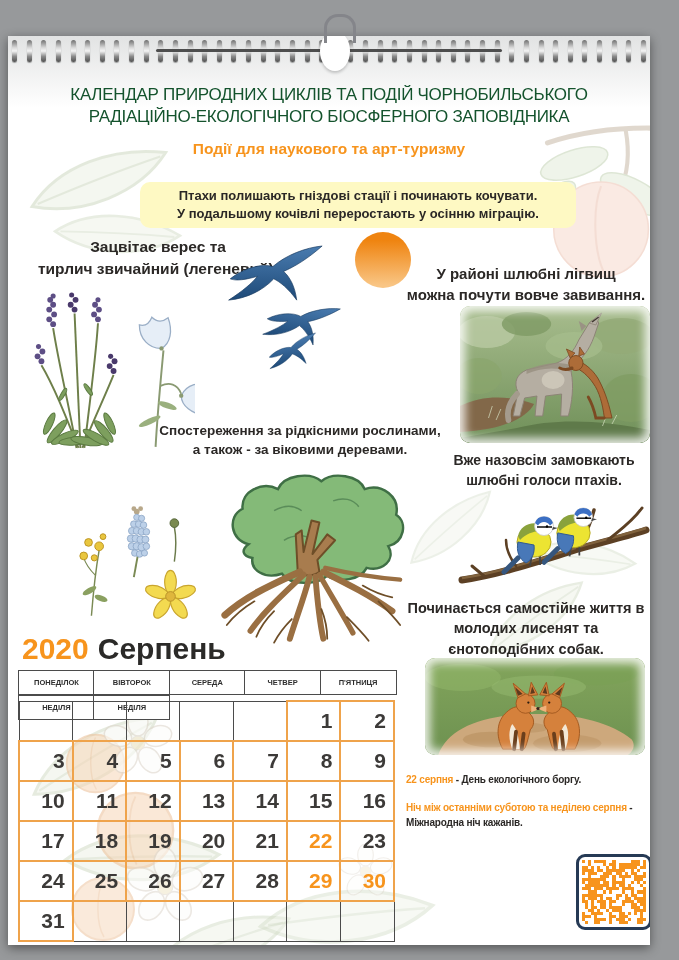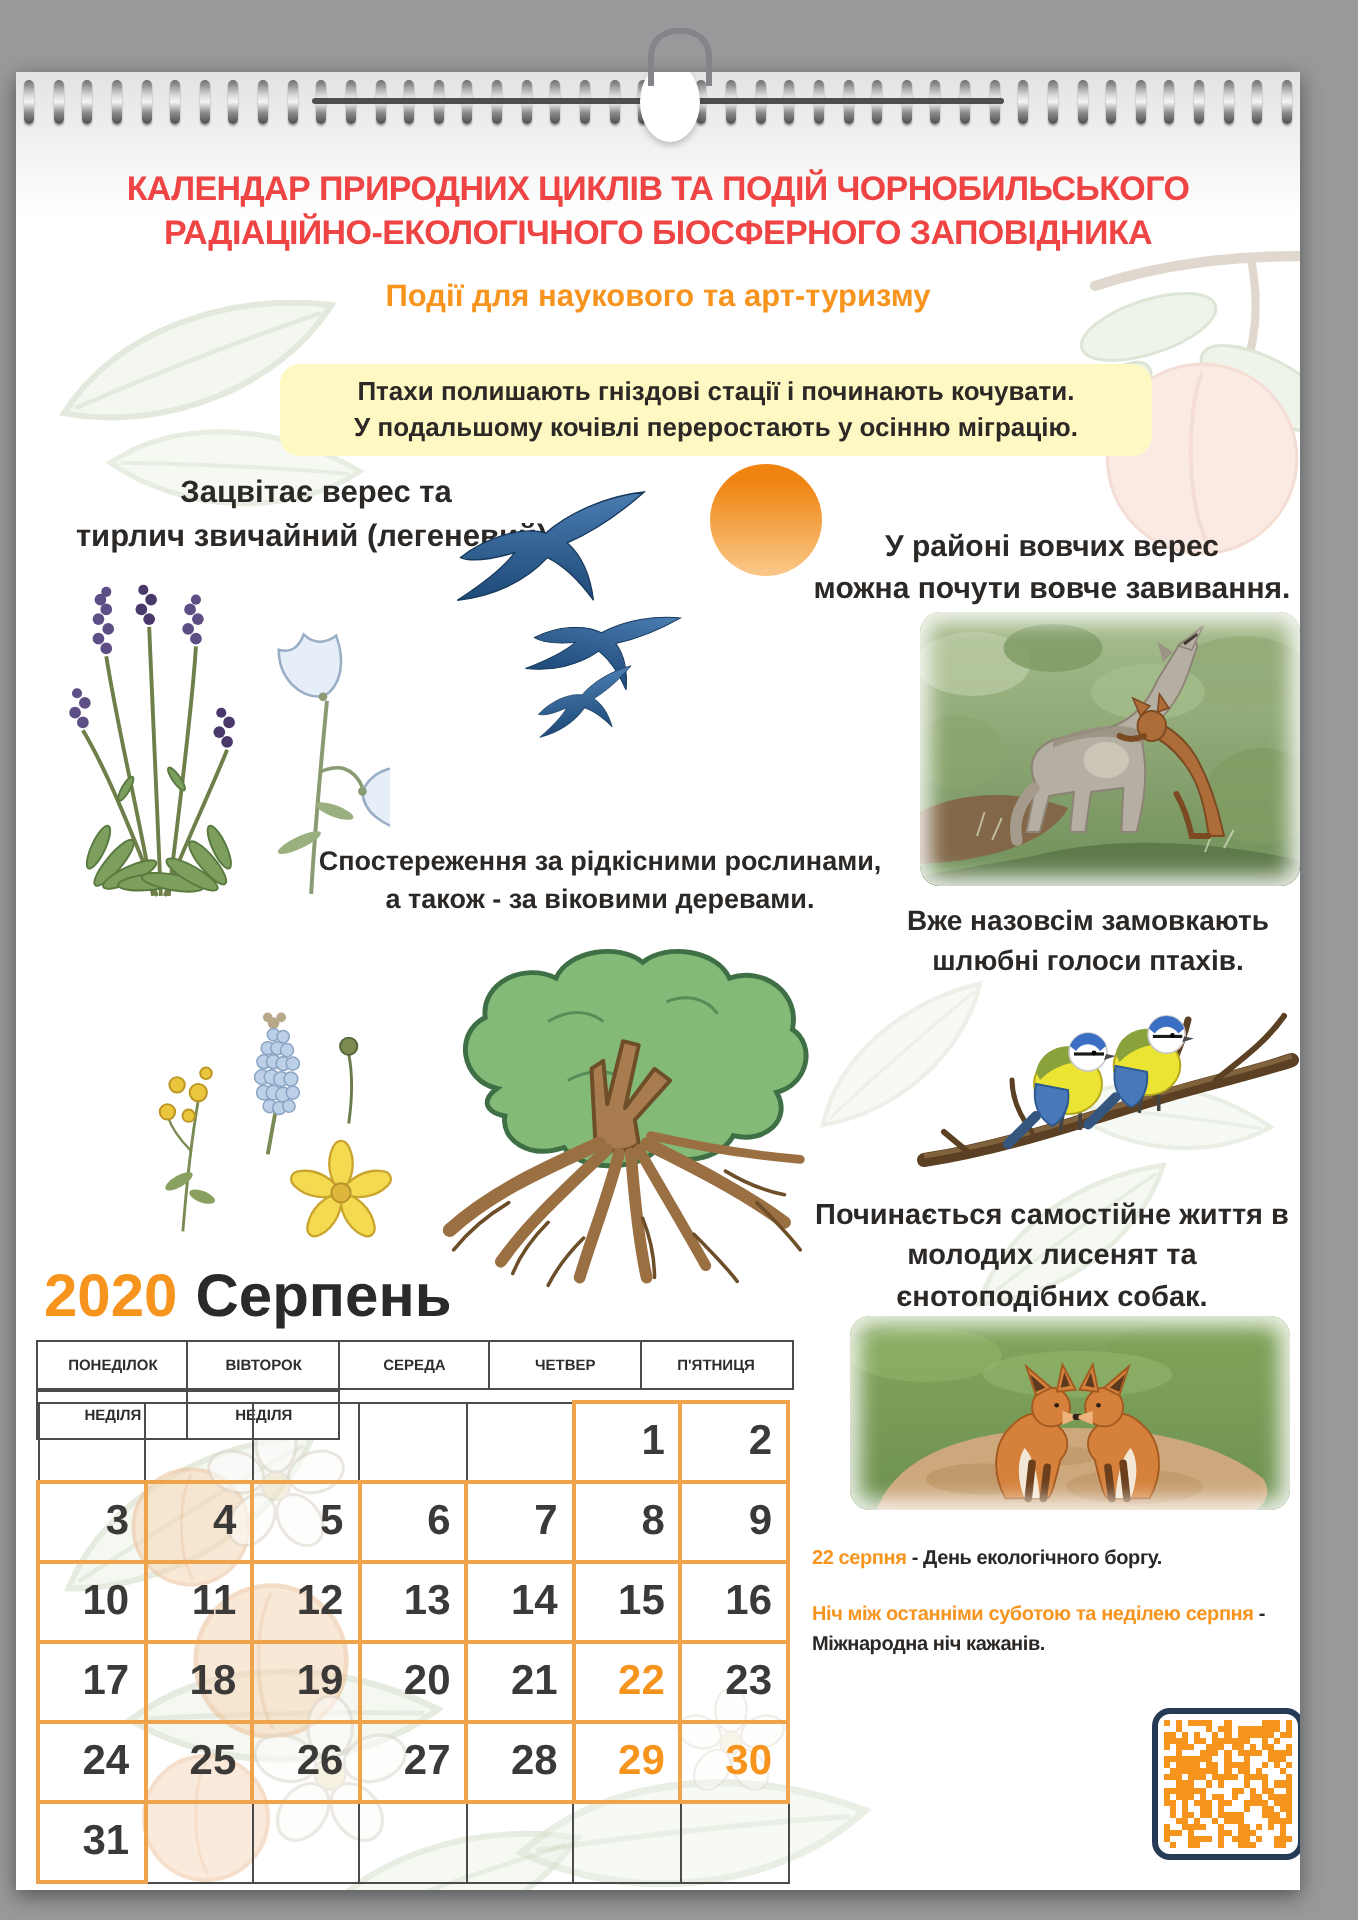--- a/index.html
+++ b/index.html
@@ -16,21 +16,21 @@
   #rings{position:absolute;left:4px;right:4px;top:2px;height:22px;display:flex;justify-content:space-between;}
   .ring{width:5px;height:22px;border-radius:2.5px;
         background:linear-gradient(180deg,#6f6f6f,#d9d9d9 35%,#f4f4f4 50%,#8a8a8a 75%,#4f4f4f);
         box-shadow:0 1px 1px rgba(0,0,0,.35);}
   #rod{position:absolute;left:148px;top:11px;width:346px;height:3px;background:#4e4e4e;border-radius:2px;}
   #hanger-notch{position:absolute;left:312px;top:-7px;width:30px;height:40px;background:#fff;
         border-radius:50%;box-shadow:0 2px 3px rgba(0,0,0,.2);}
   
   .wm{position:absolute;opacity:.6;}
   
-  .tt{position:absolute;left:0;right:0;text-align:center;font-weight:bold;color:#ef4444;
+  .tt{position:absolute;left:0;right:0;text-align:center;font-weight:normal;color:#14532d;
       font-size:17px;line-height:1.32;letter-spacing:-.3px;}
   .subtitle{position:absolute;left:0;right:0;top:104px;text-align:center;font-weight:bold;
       color:#F7941D;font-size:15.5px;}
   .note{position:absolute;font-weight:bold;color:#2b2826;text-align:center;line-height:1.4;}
   #note-migration{left:132px;top:146px;width:428px;font-size:13px;background:#fef9c3;
       border-radius:10px;padding:5px 4px;}
   #note-heather{left:14px;top:200px;width:272px;font-size:15.5px;}
   #note-wolves{left:394px;top:227px;width:248px;font-size:15px;}
   #note-plants{left:142px;top:386px;width:300px;font-size:13.5px;}
   #note-voices{left:430px;top:415px;width:212px;font-size:14px;}
@@ -215,21 +215,21 @@
 
     <div class="note" id="note-migration">
       <div>Птахи полишають гніздові стації і починають кочувати.</div>
       <div>У подальшому кочівлі переростають у осінню міграцію.</div>
     </div>
     <div class="note" id="note-heather">
       <div>Зацвітає верес та</div>
       <div>тирлич звичайний (легеневий).</div>
     </div>
     <div class="note" id="note-wolves">
-      <div>У районі вовчих верес</div>
+      <div>У районі шлюбні лігвищ</div>
       <div>можна почути вовче завивання.</div>
     </div>
     <div class="note" id="note-plants">
       <div>Спостереження за рідкісними рослинами,</div>
       <div>а також - за віковими деревами.</div>
     </div>
     <div class="note" id="note-voices">
       <div>Вже назовсім замовкають</div>
       <div>шлюбні голоси птахів.</div>
     </div>

